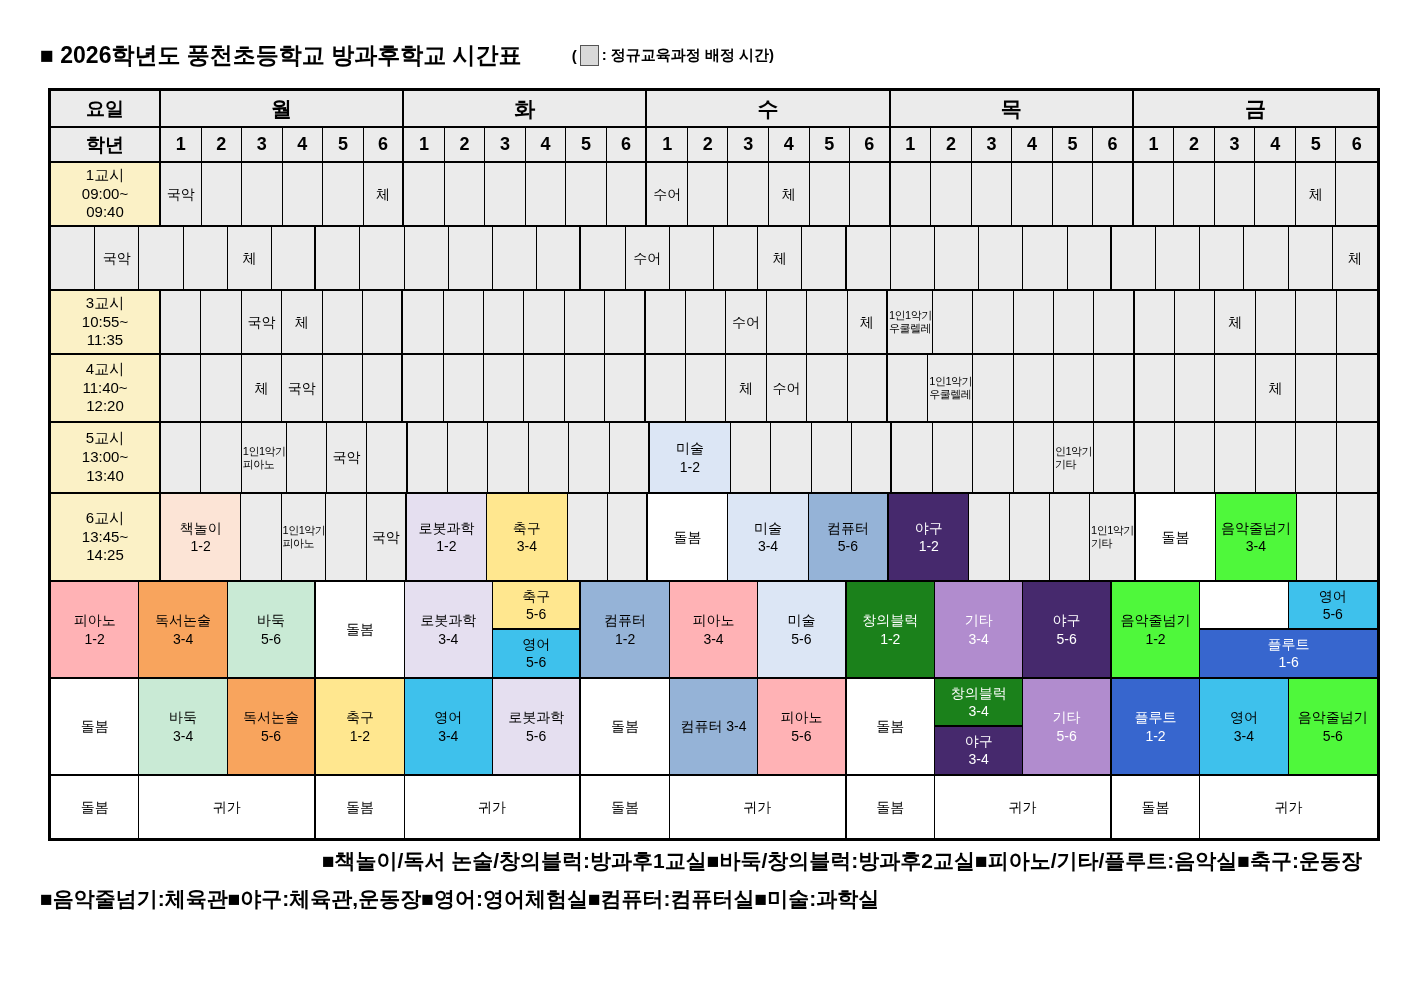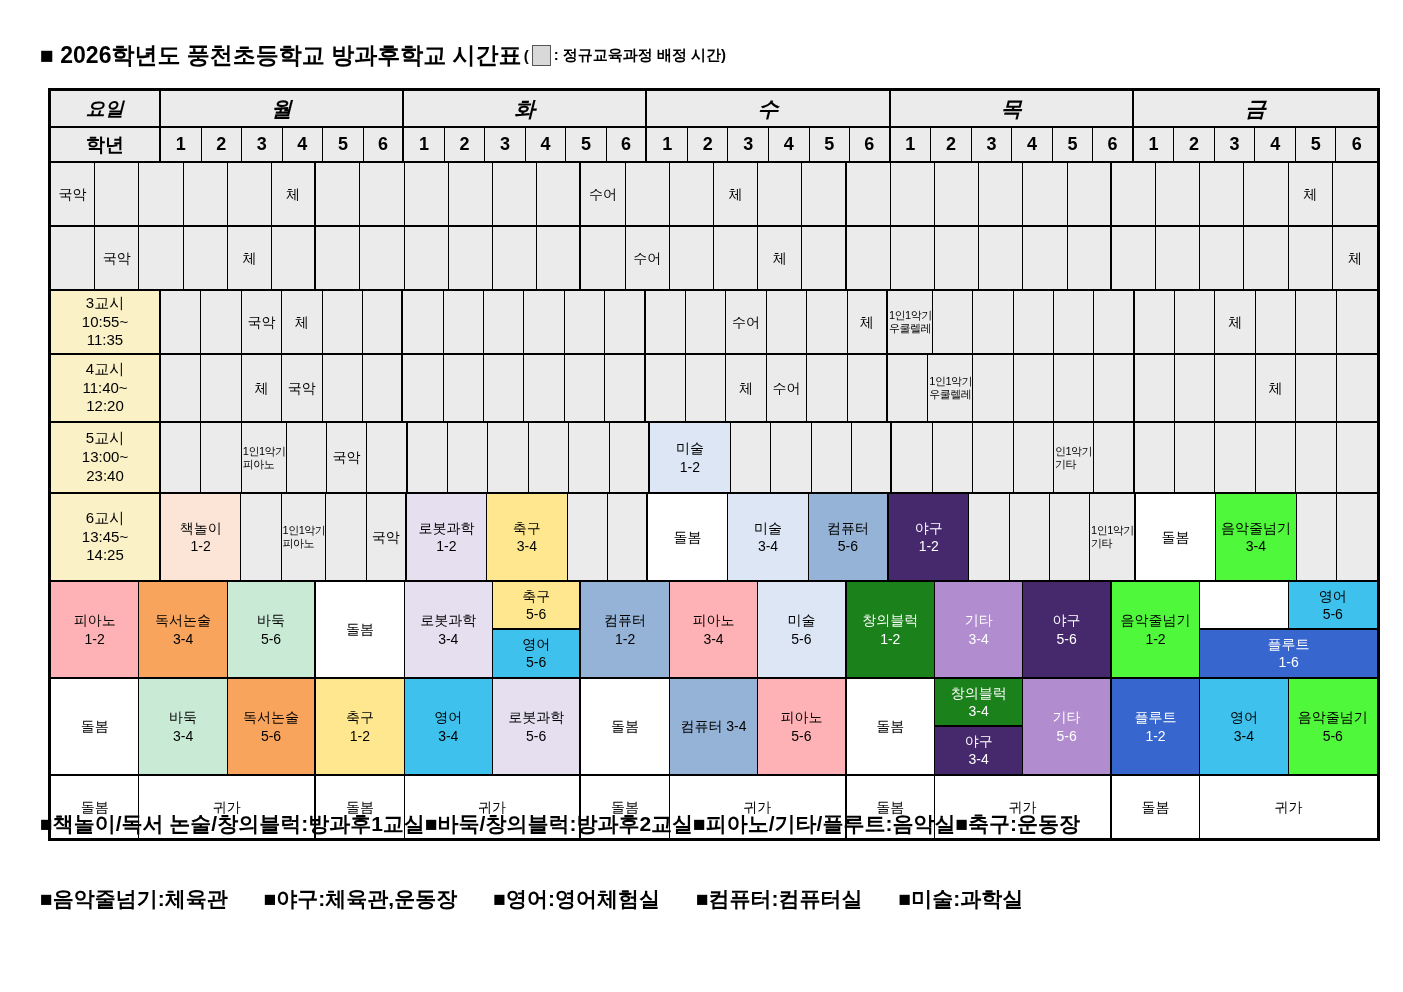--- a/index.html
+++ b/index.html
@@ -1,31 +1,31 @@
 <!DOCTYPE html>
 <html><head>
 <meta charset="utf-8">
 <style>
   html,body{margin:0;padding:0;}
   body{
     width:1403px;height:992px;position:relative;background:#ffffff;
     font-family:"Liberation Sans","DejaVu Sans",sans-serif;color:#000;
   }
   
-  .title-bar{position:absolute;left:40px;top:40px;display:flex;align-items:center;white-space:nowrap;}
+  .title-bar{position:absolute;left:40px;top:40px;display:flex;align-items:center;white-space:nowrap;gap:48px;}
   .title-main{font-size:23px;font-weight:bold;letter-spacing:0px;}
   .title-legend{font-size:15px;font-weight:bold;display:flex;align-items:center;margin-left:2px;}
   .legend-box{display:inline-block;width:17px;height:19px;background:#d9d9d9;border:1px solid #555;margin:0 3px;}
   
   .timetable{
     position:absolute;left:48px;top:88px;width:1332px;
     border:3px solid #000;box-sizing:border-box;background:#ebebeb;
   }
   .hrow{display:grid;box-sizing:border-box;border-bottom:2px solid #000;}
-  #day-row{grid-template-columns:110px repeat(5,1fr);height:37px;font-style:italic;}
+  #day-row{grid-template-columns:110px repeat(5,1fr);height:37px;}
   #grade-row{grid-template-columns:110px repeat(30,1fr);height:35px;}
   .hcell{display:flex;align-items:center;justify-content:center;box-sizing:border-box;border-right:1px solid #000;background:#ebebeb;}
   .hcell.thick{border-right:2px solid #000;}
   .hcell.last{border-right:none;}
   .day-name{font-size:21px;font-weight:bold;}
   .grade-num{font-size:18px;font-weight:bold;}
   .corner{font-size:19px;font-weight:bold;}
   .trow{display:flex;box-sizing:border-box;border-bottom:2px solid #000;}
   .trow:last-child{border-bottom:none;}
   .tlabel{
@@ -38,22 +38,22 @@
     box-sizing:border-box;border-right:1px solid #000;
     display:flex;flex-direction:column;align-items:center;justify-content:center;
     font-size:14px;line-height:1.3;text-align:center;overflow:visible;
   }
   .cell.day-end{border-right:2px solid #000;}
   .cell.last{border-right:none;}
   .cell.half-top{border-bottom:2px solid #000;}
   .cell.small{font-size:11px;letter-spacing:-0.5px;line-height:1.15;white-space:nowrap;align-items:flex-start;padding-left:1px;z-index:1;}
   
   .footer{position:absolute;left:40px;width:1322px;font-weight:bold;font-size:21px;white-space:nowrap;}
-  #footer-line1{top:810px;display:flex;justify-content:flex-start;}
-  #footer-line2{top:885px;display:flex;gap:36px;}
+  #footer-line1{top:847px;display:flex;justify-content:flex-end;}
+  #footer-line2{top:885px;display:flex;}
 </style>
 </head>
 <body>
 
 <div class="title-bar">
   <span class="title-main">■ 2026학년도 풍천초등학교 방과후학교 시간표</span>
   <span class="title-legend">
     <span>(</span>
     <span class="legend-box"></span>
     <span>: 정규교육과정 배정 시간)</span>
@@ -97,20 +97,25 @@
       <div class="hcell grade-num thick">6</div>
       <div class="hcell grade-num">1</div>
       <div class="hcell grade-num">2</div>
       <div class="hcell grade-num">3</div>
       <div class="hcell grade-num">4</div>
       <div class="hcell grade-num">5</div>
       <div class="hcell grade-num thick last">6</div>
     </div>
   <div id="tbody">
       <div class="trow" style="height: 64px;">
+        <div class="tlabel" style="background: rgb(251, 241, 198);">
+          <div>1교시</div>
+          <div>09:00~</div>
+          <div>09:40</div>
+        </div>
         <div class="tgrid">
           <div class="cell" style="grid-area: 1 / 1 / 3 / span 1; background: rgb(235, 235, 235);">
             <div>국악</div>
           </div>
           <div class="cell day-end" style="grid-area: 1 / 6 / 3 / span 1; background: rgb(235, 235, 235);">
             <div>체</div>
           </div>
           <div class="cell" style="grid-area: 1 / 13 / 3 / span 1; background: rgb(235, 235, 235);">
             <div>수어</div>
           </div>
@@ -292,21 +297,21 @@
           <div class="cell" style="grid-area: 1 / 26 / 3 / span 1; background: rgb(235, 235, 235);"></div>
           <div class="cell" style="grid-area: 1 / 27 / 3 / span 1; background: rgb(235, 235, 235);"></div>
           <div class="cell" style="grid-area: 1 / 29 / 3 / span 1; background: rgb(235, 235, 235);"></div>
           <div class="cell last" style="grid-area: 1 / 30 / 3 / span 1; background: rgb(235, 235, 235);"></div>
         </div>
       </div>
       <div class="trow" style="height: 71px;">
         <div class="tlabel" style="background: rgb(251, 241, 198);">
           <div>5교시</div>
           <div>13:00~</div>
-          <div>23:40</div>
+          <div>13:40</div>
         </div>
         <div class="tgrid">
           <div class="cell small" style="grid-area: 1 / 3 / 3 / span 1; background: rgb(235, 235, 235);">
             <div>1인1악기</div>
             <div>피아노</div>
           </div>
           <div class="cell" style="grid-area: 1 / 5 / 3 / span 1; background: rgb(235, 235, 235);">
             <div>국악</div>
           </div>
           <div class="cell" style="grid-area: 1 / 13 / 3 / span 2; background: rgb(220, 230, 245);">

